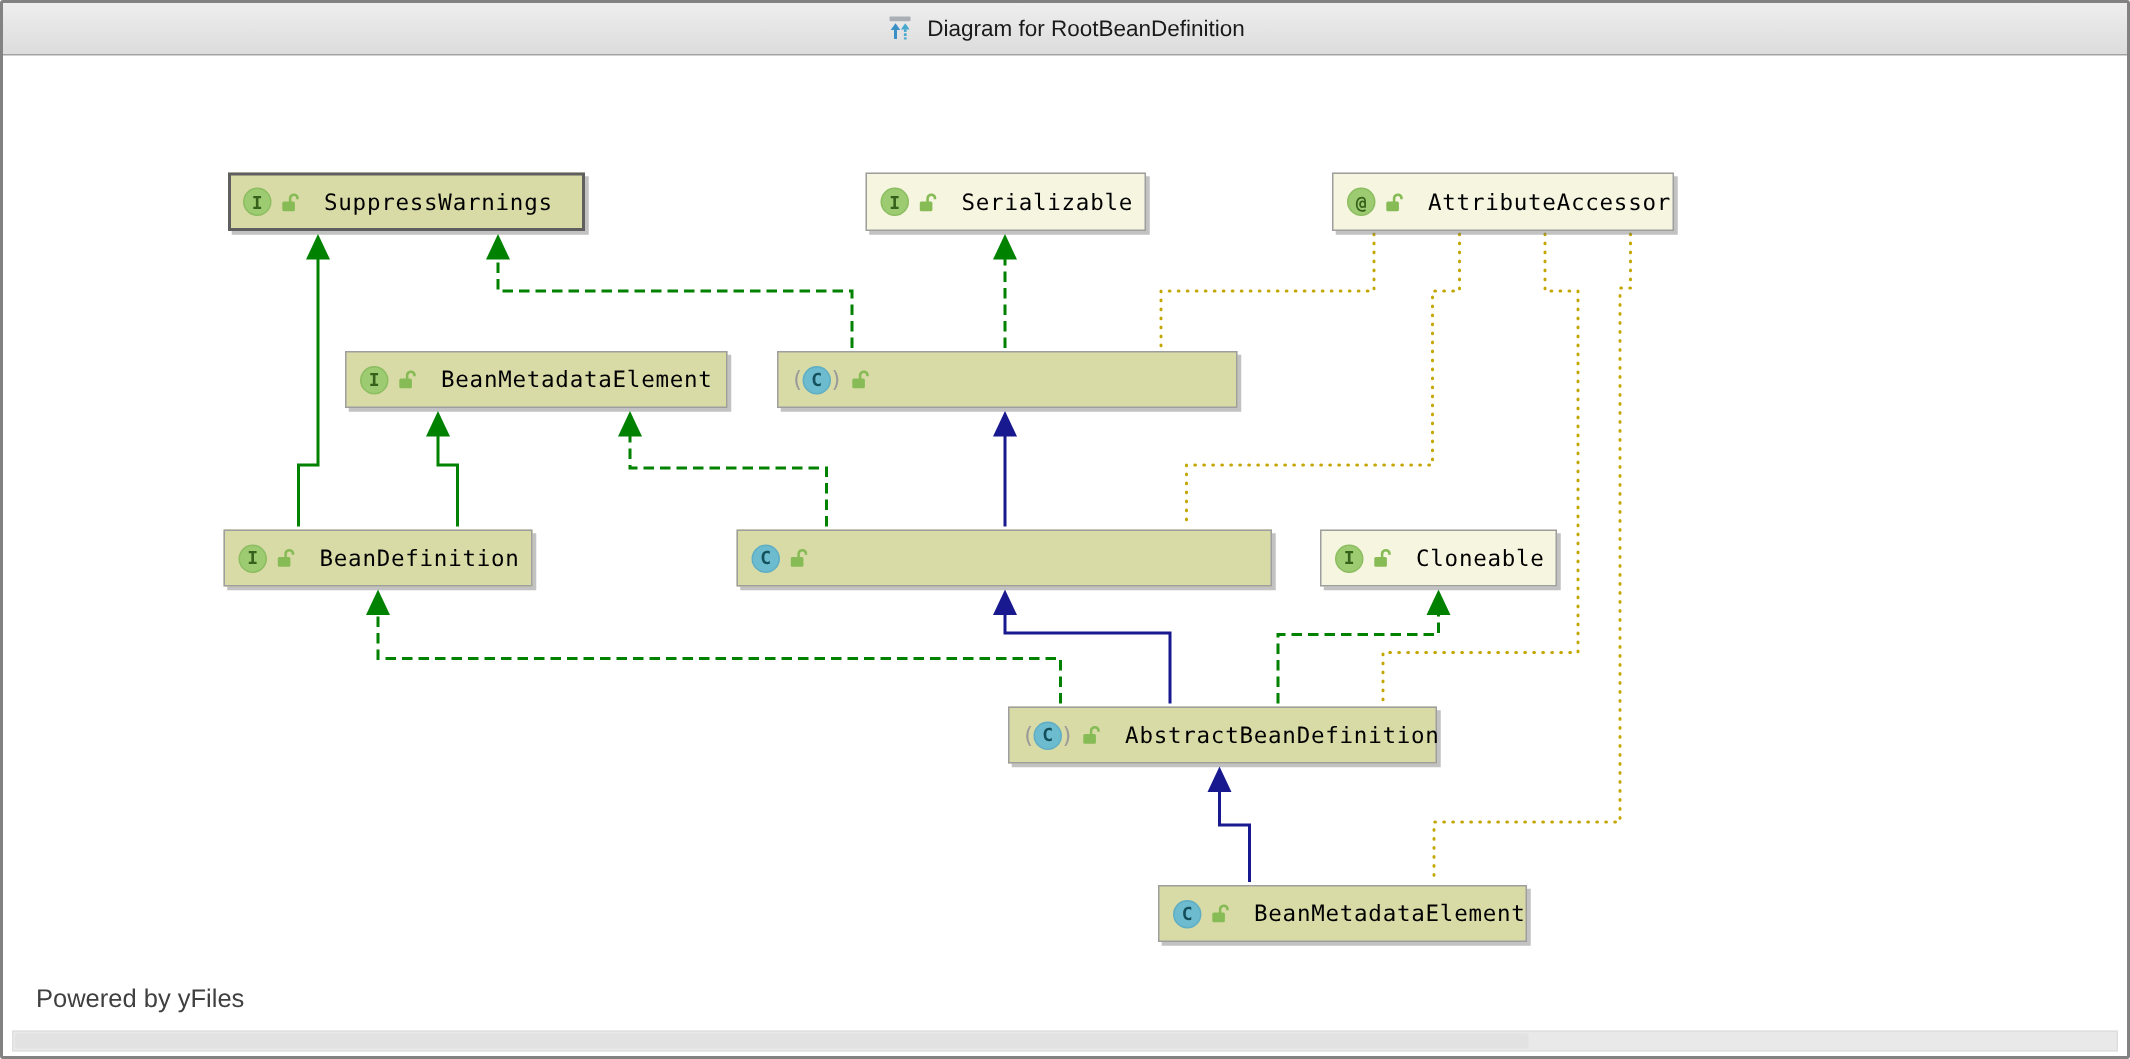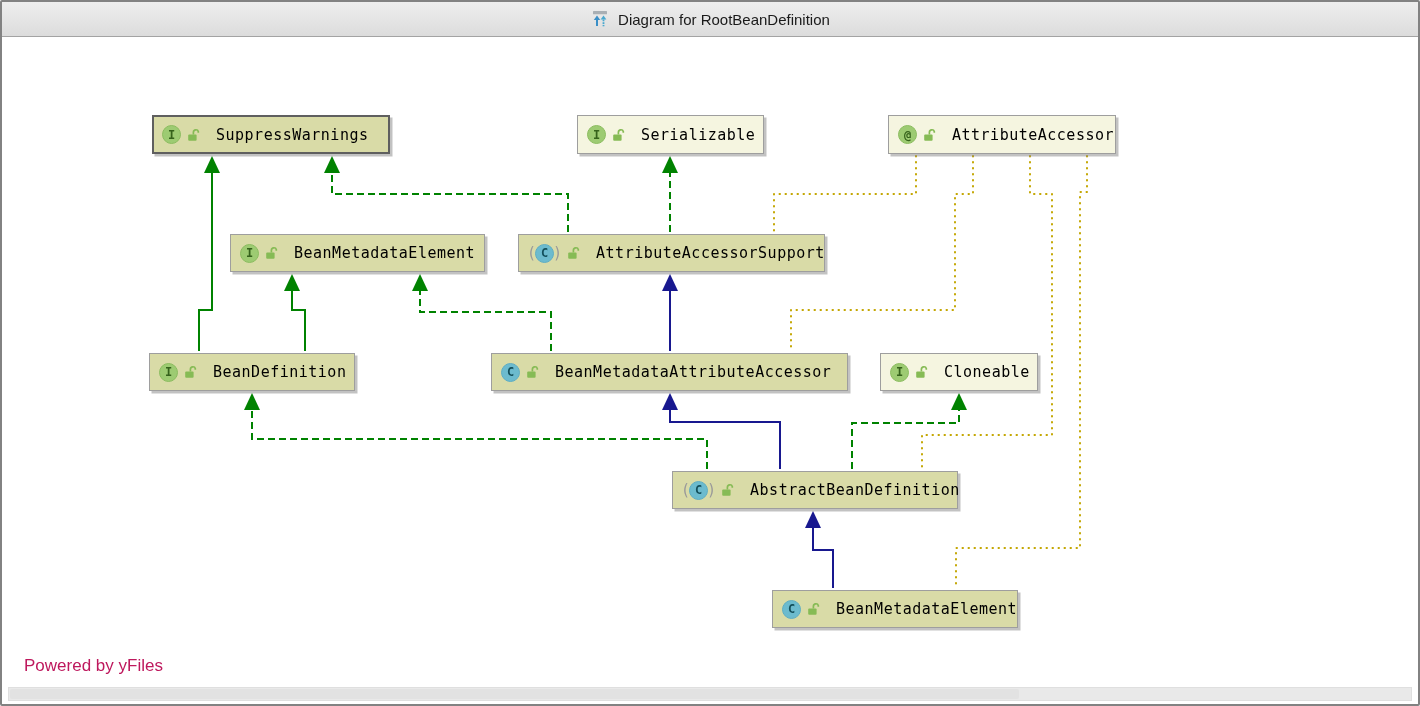--- a/index.html
+++ b/index.html
@@ -37,21 +37,21 @@
     display:inline-flex; align-items:center; justify-content:center;
     font-family:"DejaVu Sans Mono",monospace; font-size:12px; font-weight:bold;
     flex:0 0 auto;
   }
   .type-icon.interface, .type-icon.annotation { background:#9DCB72; color:#35621B; border:1px solid #8CBD60; }
   .type-icon.class, .type-icon.abstract-class { background:#6CBBCE; color:#14505C; border:1px solid #5FAEC4; }
   .paren { color:#9A9A9A; font-size:15px; font-family:"DejaVu Sans Mono",monospace; margin:0 -1px; }
   .lock-icon { margin-left:6px; display:inline-flex; flex:0 0 auto; }
   .node-label { margin-left:16px; margin-right:12px; letter-spacing:0.5px; }
   .watermark {
-    position:absolute; left:22px; bottom:28px; font-size:17px; color:#be185d;
+    position:absolute; left:22px; bottom:28px; font-size:17px; color:#404040;
     z-index:4;
   }
   .hscrollbar {
     position:absolute; left:6px; right:6px; bottom:3px; height:14px;
     background:#E9E9E9; border:1px solid #DFDFDF; z-index:6;
   }
   .hscrollbar .thumb {
     position:absolute; left:1px; top:1px; bottom:1px; width:72%;
     background:#E2E2E2; border-radius:2px;
   }
@@ -164,21 +164,20 @@
     <span class="type-icon abstract-class">
           <span class="glyph">C</span>
         </span>
     <span class="paren paren-r" style="display: inline;">)</span>
     <span class="lock-icon">
       <svg width="13" height="14" viewBox="0 0 13 14">
         <path d="M6.4 6.6 V4.1 A2.5 2.5 0 0 1 11.3 3.6 L11.3 4.8" fill="none" stroke="#86BB55" stroke-width="1.7"></path>
         <rect x="1.2" y="6.4" width="8.4" height="6.4" rx="1" fill="#86BB55"></rect>
       </svg>
     </span>
-    <span class="node-label">AttributeAccessorSupport</span>
   </div>
       <div class="node" style="left: 147px; top: 315px; width: 206px; height: 38px;">
 
     <span class="type-icon interface">
           <span class="glyph">I</span>
         </span>
 
     <span class="lock-icon">
       <svg width="13" height="14" viewBox="0 0 13 14">
         <path d="M6.4 6.6 V4.1 A2.5 2.5 0 0 1 11.3 3.6 L11.3 4.8" fill="none" stroke="#86BB55" stroke-width="1.7"></path>
@@ -192,21 +191,20 @@
     <span class="type-icon class">
           <span class="glyph">C</span>
         </span>
 
     <span class="lock-icon">
       <svg width="13" height="14" viewBox="0 0 13 14">
         <path d="M6.4 6.6 V4.1 A2.5 2.5 0 0 1 11.3 3.6 L11.3 4.8" fill="none" stroke="#86BB55" stroke-width="1.7"></path>
         <rect x="1.2" y="6.4" width="8.4" height="6.4" rx="1" fill="#86BB55"></rect>
       </svg>
     </span>
-    <span class="node-label">BeanMetadataAttributeAccessor</span>
   </div>
       <div class="node library" style="left: 878px; top: 315px; width: 158px; height: 38px;">
 
     <span class="type-icon interface">
           <span class="glyph">I</span>
         </span>
 
     <span class="lock-icon">
       <svg width="13" height="14" viewBox="0 0 13 14">
         <path d="M6.4 6.6 V4.1 A2.5 2.5 0 0 1 11.3 3.6 L11.3 4.8" fill="none" stroke="#86BB55" stroke-width="1.7"></path>

